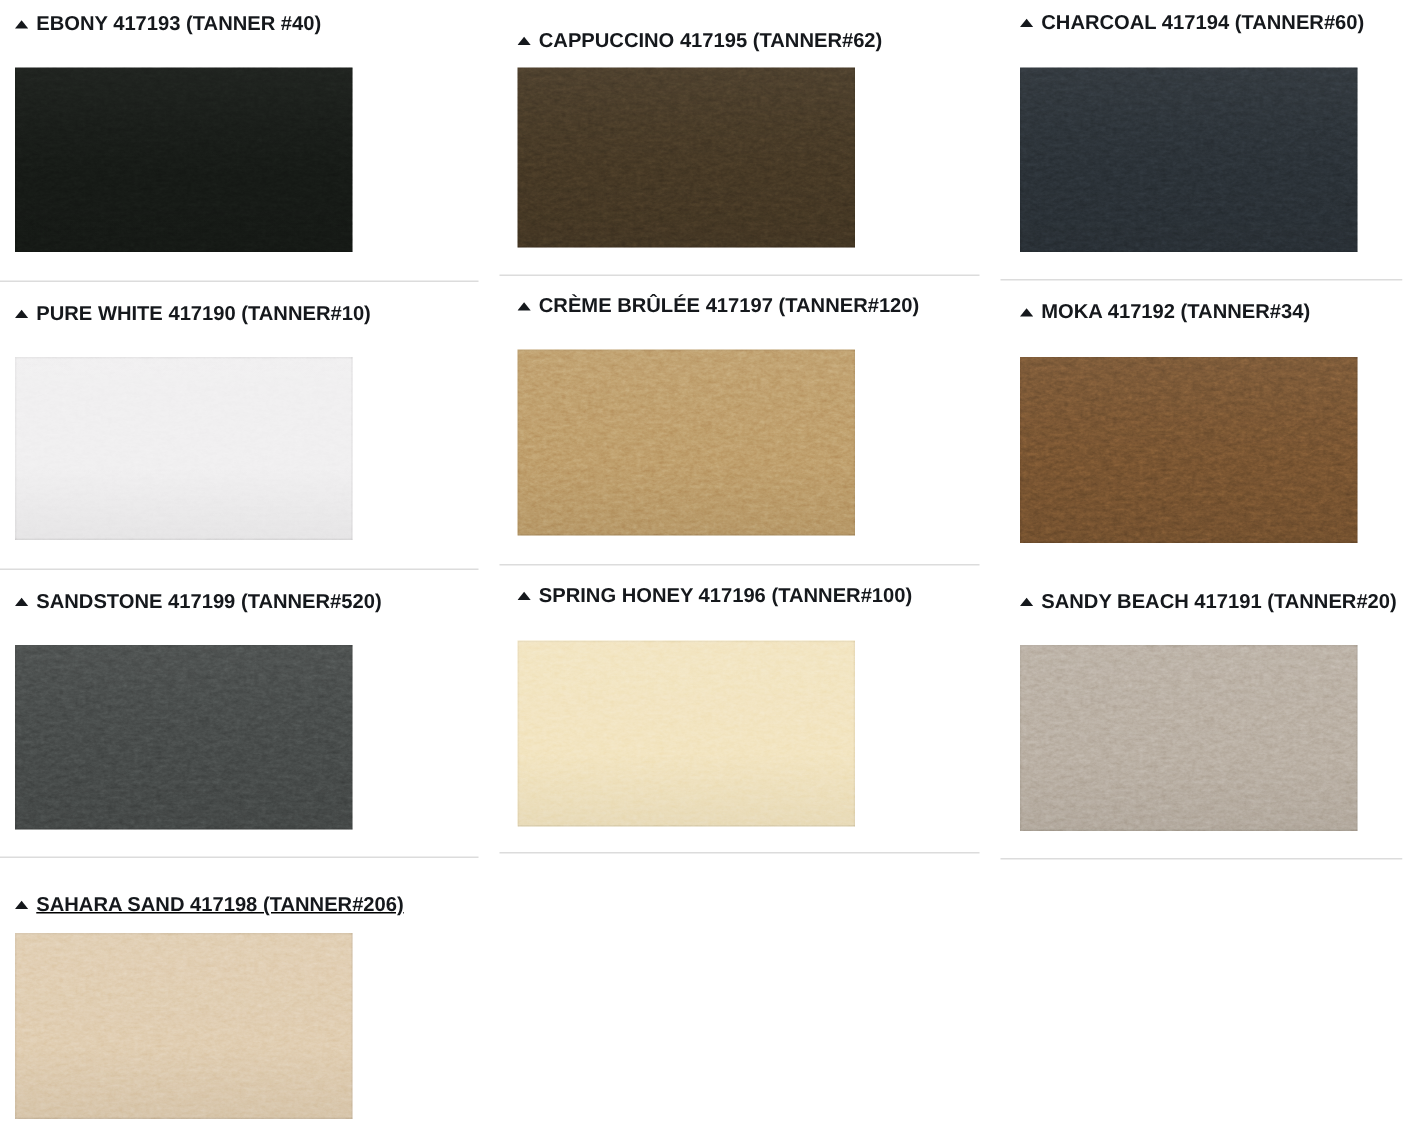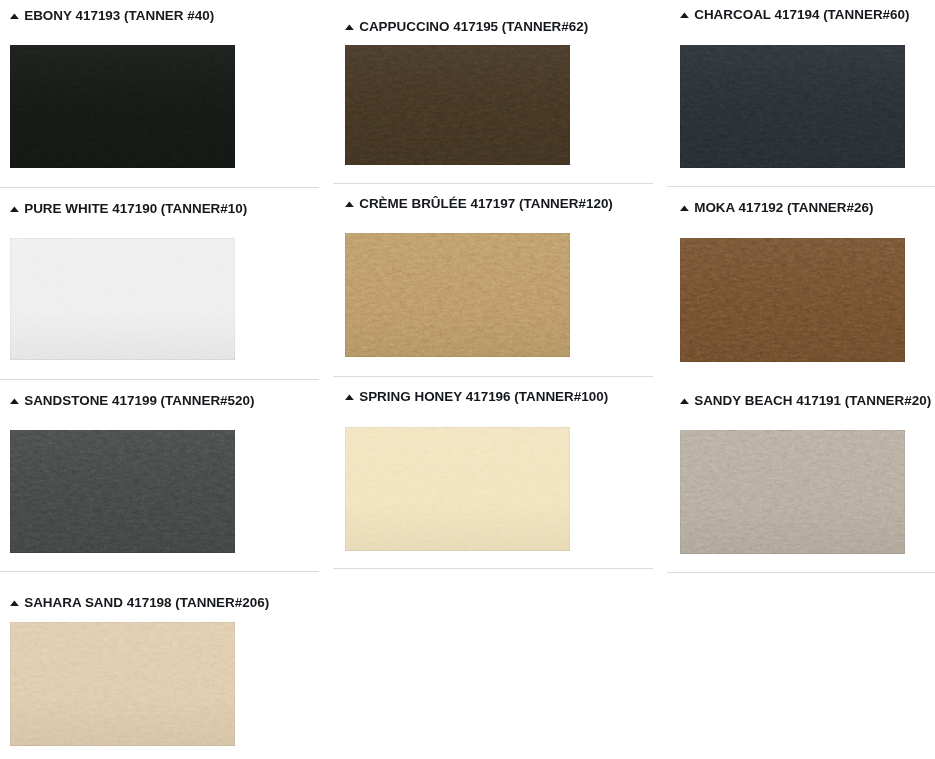--- a/index.html
+++ b/index.html
@@ -118,21 +118,21 @@
       <span class="grain grain-b"></span>
       <span class="grain grain-c"></span>
     </div>
   <div class="divider" style="left:333px;top:376px;width:320px;"></div>
   <div class="card" style="left:680px;top:203px;">
     <span class="caret">
         <svg width="8.8" height="6.3" viewBox="0 0 8.8 6.3" aria-hidden="true">
           <path d="M4.4 0.45 L8.8 6.05 L0 6.05 Z" fill="#15181c"></path>
         </svg>
       </span>
-      <span class="card-title">MOKA 417192 (TANNER#26)</span>
+      <span class="card-title">MOKA 417192 (TANNER#34)</span>
   </div>
   <div class="swatch sw5" style="left:680px;top:238px;width:225px;height:124px;">
       <span class="grain grain-a"></span>
       <span class="grain grain-b"></span>
       <span class="grain grain-c"></span>
     </div>
   <div class="card" style="left:10px;top:396px;">
     <span class="caret">
         <svg width="8.8" height="6.3" viewBox="0 0 8.8 6.3" aria-hidden="true">
           <path d="M4.4 0.45 L8.8 6.05 L0 6.05 Z" fill="#15181c"></path>
@@ -167,21 +167,21 @@
         </svg>
       </span>
       <span class="card-title">SANDY BEACH 417191 (TANNER#20)</span>
   </div>
   <div class="swatch sw8" style="left:680px;top:430px;width:225px;height:124px;">
       <span class="grain grain-a"></span>
       <span class="grain grain-b"></span>
       <span class="grain grain-c"></span>
     </div>
   <div class="divider" style="left:667px;top:572px;width:268px;"></div>
-  <div class="card" style="left:10px;top:598px;">
+  <div class="card" style="left:10px;top:598px;text-decoration:underline;">
     <span class="caret">
         <svg width="8.8" height="6.3" viewBox="0 0 8.8 6.3" aria-hidden="true">
           <path d="M4.4 0.45 L8.8 6.05 L0 6.05 Z" fill="#15181c"></path>
         </svg>
       </span>
       <span class="card-title">SAHARA SAND 417198 (TANNER#206)</span>
   </div>
   <div class="swatch sw9" style="left:10px;top:622px;width:225px;height:124px;">
       <span class="grain grain-a"></span>
       <span class="grain grain-b"></span>

